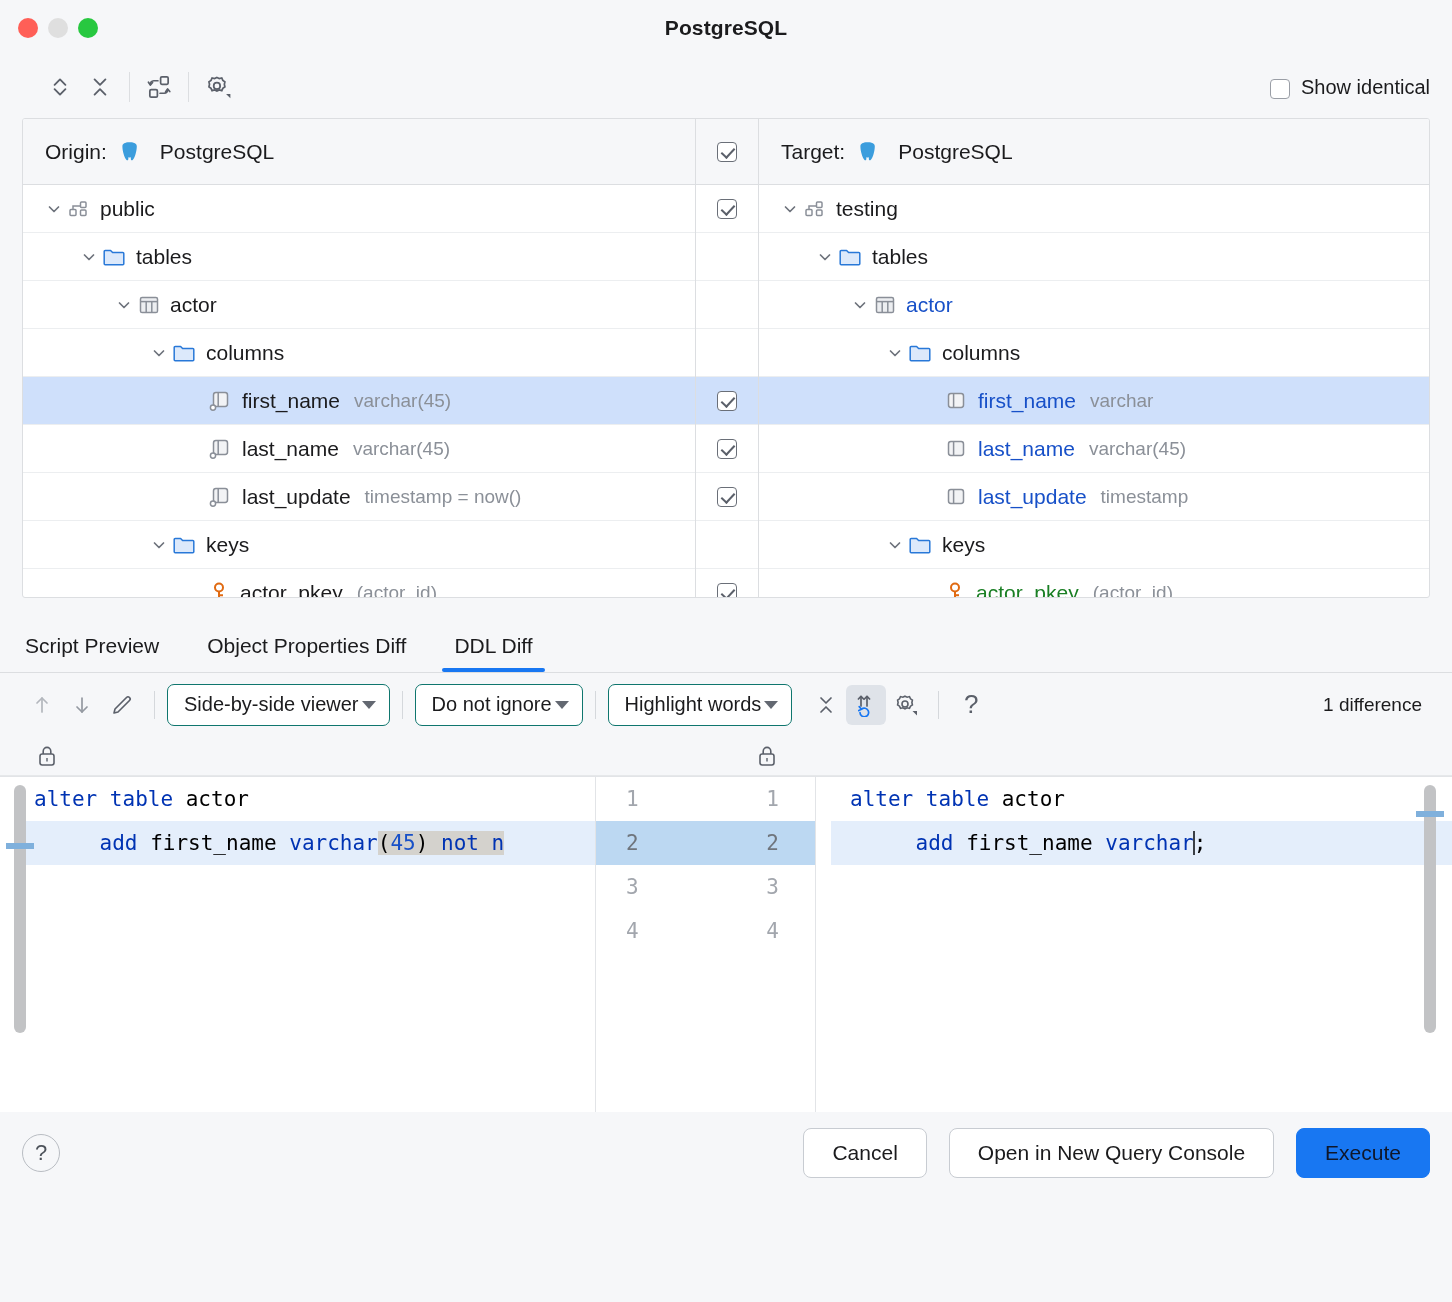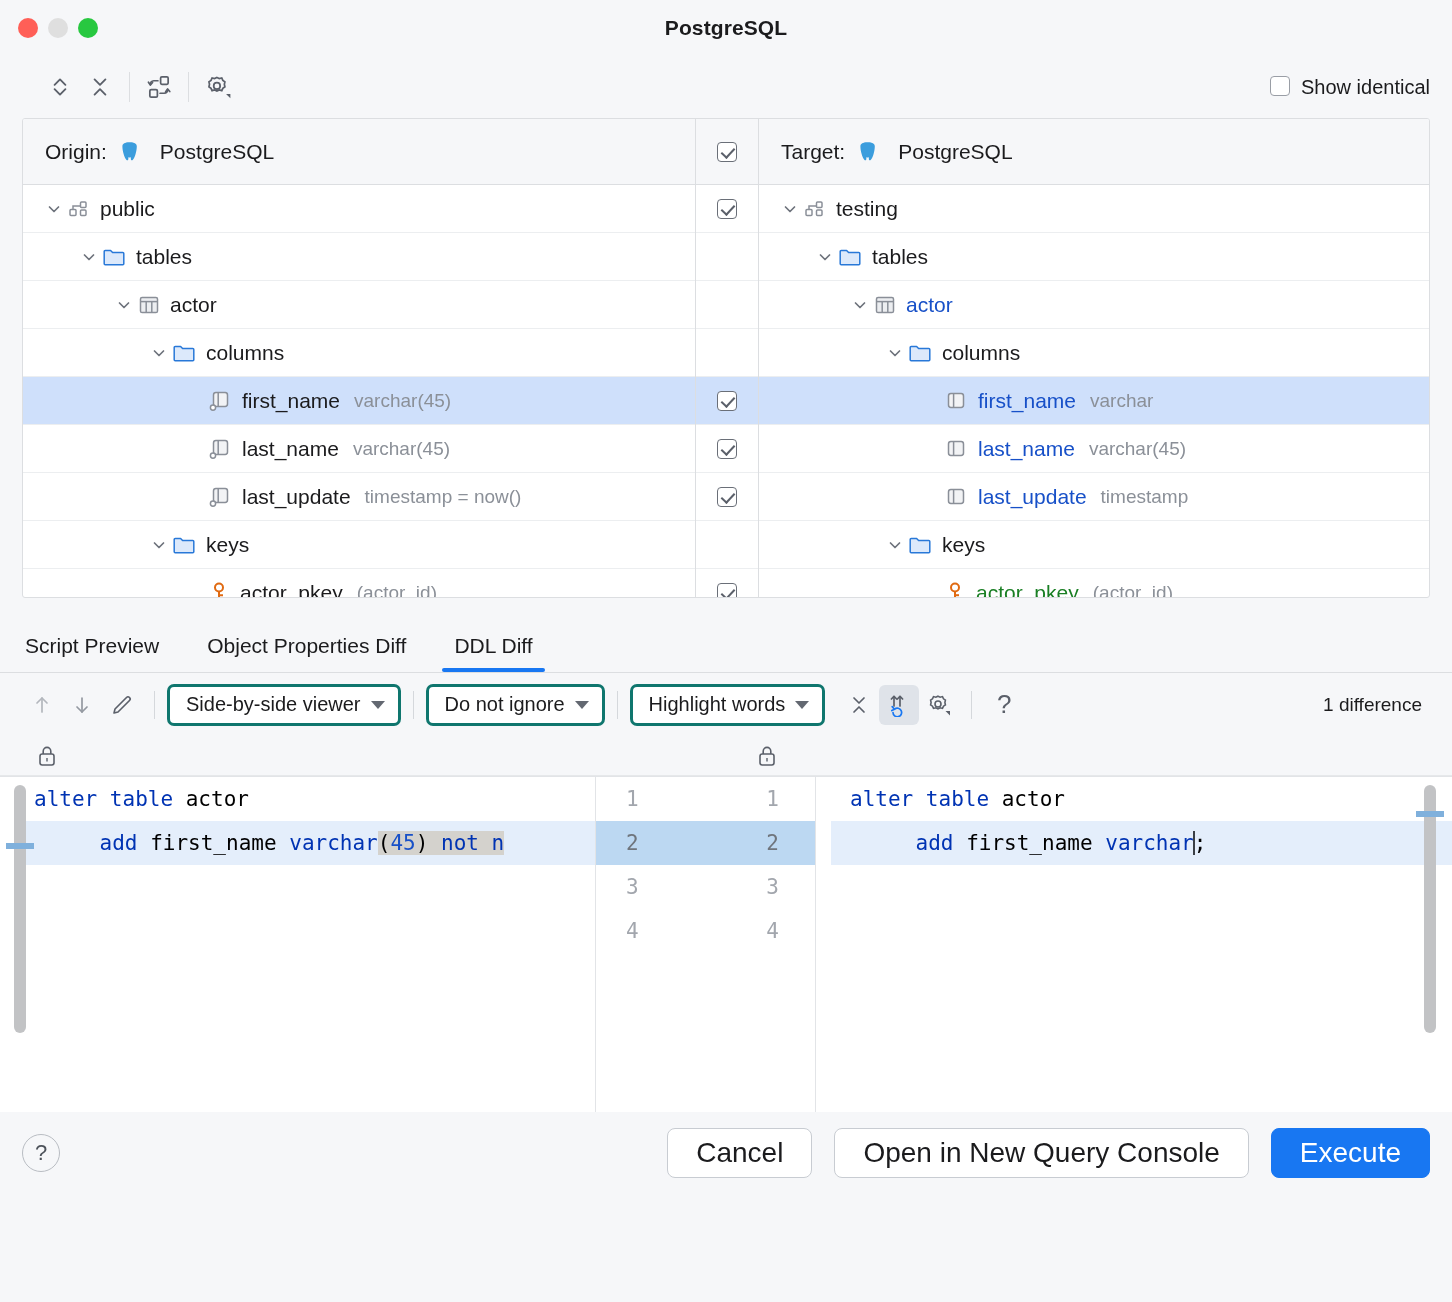--- a/index.html
+++ b/index.html
@@ -29,21 +29,21 @@
   .toolbar {
     height: 62px; display: flex; align-items: center;
     padding: 0 22px 0 40px; background: #f6f7f9;
   }
   .tb-btn {
     width: 40px; height: 40px; display: flex; align-items: center; justify-content: center;
     border-radius: 6px; cursor: default;
   }
   .tb-sep { width: 1px; height: 30px; background: #dcdee1; margin: 0 9px; }
   .spacer { flex: 1; }
-  .show-identical { display: flex; align-items: flex-start; gap: 11px; font-size: 20px; color: #1b1b1d; }
+  .show-identical { display: flex; align-items: flex-end; gap: 11px; font-size: 20px; color: #1b1b1d; }
   .cbox {
     width: 20px; height: 20px; border: 1.6px solid #9a9ea6; border-radius: 4px;
     background: #fff; display: inline-block; position: relative; flex: none;
   }
   .cbox.checked { border-color: #6a6f78; }
   .cbox.checked::after {
     content: ""; position: absolute; left: 5.6px; top: 2.4px;
     width: 6px; height: 11px; border: solid #5b606a; border-width: 0 2.1px 2.1px 0;
     transform: rotate(43deg);
   }
@@ -97,22 +97,22 @@
   
   .difftools {
     display: flex; align-items: center; gap: 0; padding: 0 22px;
     height: 64px; background: #f6f7f9; border-top: 1px solid #dcdee1;
   }
   .dt-ico { width: 40px; height: 40px; display: flex; align-items: center; justify-content: center;
             border-radius: 6px; }
   .dt-ico.on { background: #dfe3e9; }
   .dt-sep { width: 1px; height: 28px; background: #d5d8dc; margin: 0 12px; }
   .combo {
-    height: 42px; border: 3px solid #0f766e; border-radius: 7px; background: #fff;
-    display: flex; align-items: center; gap: 10px; padding: 0 13px 0 16px;
+    height: 42px; border: 1px solid #0f766e; border-radius: 7px; background: #fff;
+    display: flex; align-items: center; gap: 3px; padding: 0 13px 0 16px;
     font-size: 20px; color: #1b1b1d;
   }
   .caret { width: 0; height: 0; border-left: 7px solid transparent; border-right: 7px solid transparent;
            border-top: 8px solid #63687180; border-top-color: #636871; }
   .diffcount { margin-left: auto; font-size: 19px; color: #1b1b1d; padding-right: 8px; }
 
   
   .editor { display: flex; height: 336px; background: #fff; border-top: 1px solid #e2e4e7; }
   .lockbar { height: 40px; background: #f6f7f9; border-bottom: 1px solid #e6e8ea;
              display: flex; align-items: center; }
@@ -137,23 +137,23 @@
   .caret-i { display: inline-block; width: 2px; height: 24px; background: #3a3f46;
              vertical-align: -5px; margin: 0 -1px; }
 
   
   .footer { height: 82px; display: flex; align-items: center; padding: 0 22px; gap: 22px;
             background: #f6f7f9; }
   .helpbtn { width: 38px; height: 38px; border-radius: 50%; border: 1.5px solid #b9bdc3;
              display: flex; align-items: center; justify-content: center; font-size: 22px;
              color: #4d525a; background: #f6f7f9; }
   .btn { height: 50px; border-radius: 8px; border: 1px solid #c8ccd2; background: #fff;
-         font-size: 28px; color: #1b1b1d; padding: 0 28px; display: flex; align-items: center;
+         font-size: 21px; color: #1b1b1d; padding: 0 28px; display: flex; align-items: center;
          font-family: "Liberation Sans", sans-serif; }
-  .btn.primary { background: #1877f2; border-color: #1877f2; color: #ffffff; }
+  .btn.primary { background: #1877f2; border-color: #1877f2; color: #0f172a; }
 </style>
 </head>
 <body>
 
 <div class="titlebar">
   <div class="traffic">
     <span class="light red"></span>
     <span class="light yellow"></span>
     <span class="light green"></span>
   </div>

